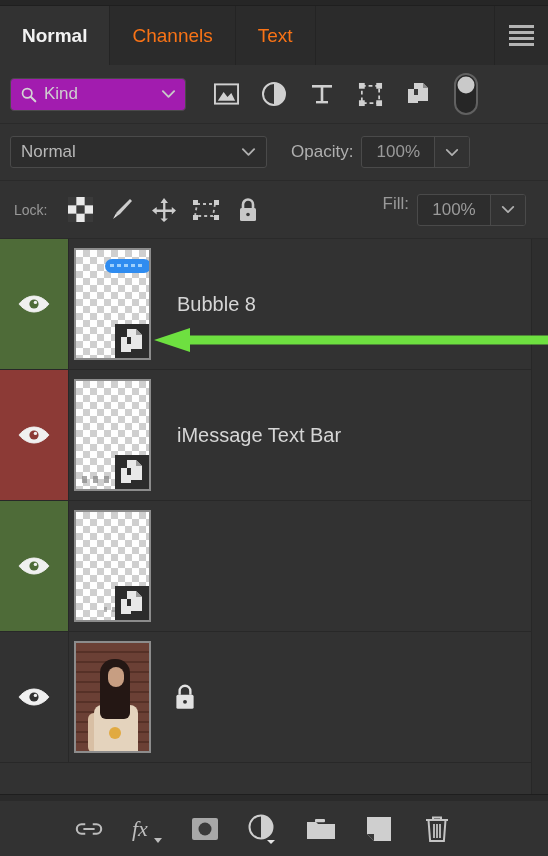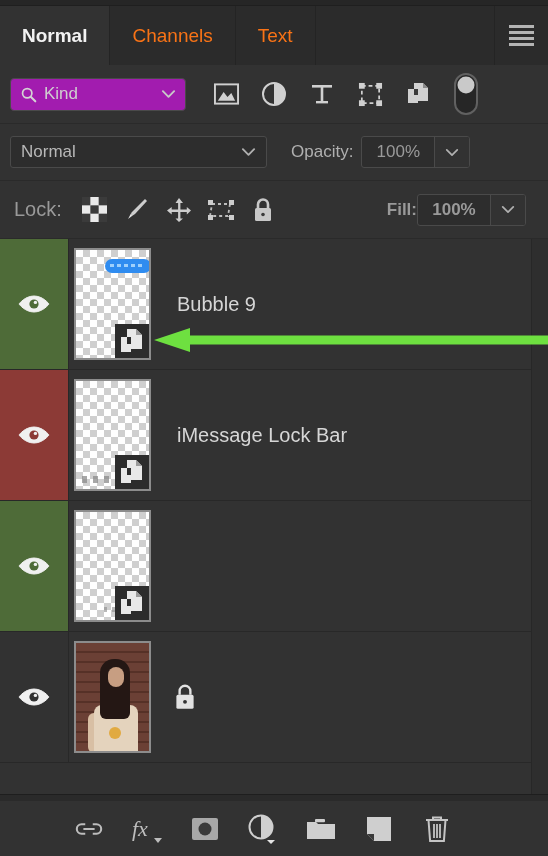--- a/index.html
+++ b/index.html
@@ -54,24 +54,24 @@
     height:32px;box-sizing:border-box;display:flex;align-items:center;
     border:1px solid #4a4a4a;border-radius:3px;overflow:hidden;background:#2d2d2d;
   }
   .numfield .val{width:72px;text-align:center;font-size:17px;color:#9a9a9a;}
   .numfield .stp{width:34px;height:100%;display:flex;align-items:center;justify-content:center;
                  border-left:1px solid #4a4a4a;background:#323232;}
 
   
   .lockrow{height:57px;flex:none;display:flex;align-items:center;padding:0 14px;background:#323232;
            border-bottom:1px solid #2a2a2a;}
-  .lockrow .cap{font-size:20px;color:#999;margin-right:12px;}
+  .lockrow .cap{font-size:14px;color:#999;margin-right:12px;}
   .lockicons{display:flex;align-items:center;gap:0;}
   .lkicon{width:42px;height:40px;display:flex;align-items:center;justify-content:center;}
-  .fillwrap{display:flex;align-items:center;margin-left:auto;padding-right:8px;font-weight:bold;}
+  .fillwrap{display:flex;align-items:flex-start;margin-left:auto;gap:8px;padding-right:8px;}
   .fillwrap .cap{font-size:17px;color:#999;margin:0;}
 
   
   .listwrap{flex:1;display:flex;min-height:0;background:#323232;}
   .list{flex:1;display:flex;flex-direction:column;min-width:0;}
   .row{height:130px;flex:none;display:flex;align-items:stretch;border-bottom:1px solid #282828;position:relative;}
   .eyecol{width:68px;flex:none;display:flex;align-items:center;justify-content:center;border-right:1px solid #282828;}
   .thumbcell{width:86px;flex:none;display:flex;align-items:center;justify-content:center;}
   .thumb{
     width:77px;height:112px;box-sizing:border-box;border:2px solid #8c8c8c;position:relative;overflow:hidden;
@@ -292,21 +292,21 @@
             <div class="sobadge">
               <svg width="24" height="26" viewBox="0 0 24 26">
                 <path d="M1 9 h10 v15 h-10 z" fill="#e8e8e8"></path>
                 <path d="M7 1 h9 l6 6 v14 h-15 z" fill="#e8e8e8"></path>
                 <path d="M16 1 v6 h6 z" fill="#9a9a9a"></path>
                 <rect x="7" y="9" width="4" height="7" fill="#2c2c2c"></rect>
               </svg>
             </div>
           </div>
         </div>
-        <div class="lname">Bubble 9</div>
+        <div class="lname">Bubble 8</div>
         <div class="rowlock"></div>
       </div>
 
       <div class="row">
         <div class="eyecol" style="background:#8c3a36">
           <svg width="34" height="20" viewBox="0 0 34 20">
             <path d="M17 2 C26 2 32 10 32 10 C32 10 26 18 17 18 C8 18 2 10 2 10 C2 10 8 2 17 2 Z" fill="#f0f0f0" stroke="#f0f0f0" stroke-width="1"></path>
             <circle cx="17" cy="10" r="4.6" fill="#8c3a36"></circle>
             <circle cx="18.4" cy="8.4" r="1.7" fill="#f0f0f0"></circle>
           </svg>
@@ -317,21 +317,21 @@
             <div class="sobadge">
               <svg width="24" height="26" viewBox="0 0 24 26">
                 <path d="M1 9 h10 v15 h-10 z" fill="#e8e8e8"></path>
                 <path d="M7 1 h9 l6 6 v14 h-15 z" fill="#e8e8e8"></path>
                 <path d="M16 1 v6 h6 z" fill="#9a9a9a"></path>
                 <rect x="7" y="9" width="4" height="7" fill="#2c2c2c"></rect>
               </svg>
             </div>
           </div>
         </div>
-        <div class="lname">iMessage Lock Bar</div>
+        <div class="lname">iMessage Text Bar</div>
         <div class="rowlock"></div>
       </div>
 
       <div class="row">
         <div class="eyecol" style="background:#4e6b38">
           <svg width="34" height="20" viewBox="0 0 34 20">
             <path d="M17 2 C26 2 32 10 32 10 C32 10 26 18 17 18 C8 18 2 10 2 10 C2 10 8 2 17 2 Z" fill="#f0f0f0" stroke="#f0f0f0" stroke-width="1"></path>
             <circle cx="17" cy="10" r="4.6" fill="#4e6b38"></circle>
             <circle cx="18.4" cy="8.4" r="1.7" fill="#f0f0f0"></circle>
           </svg>

